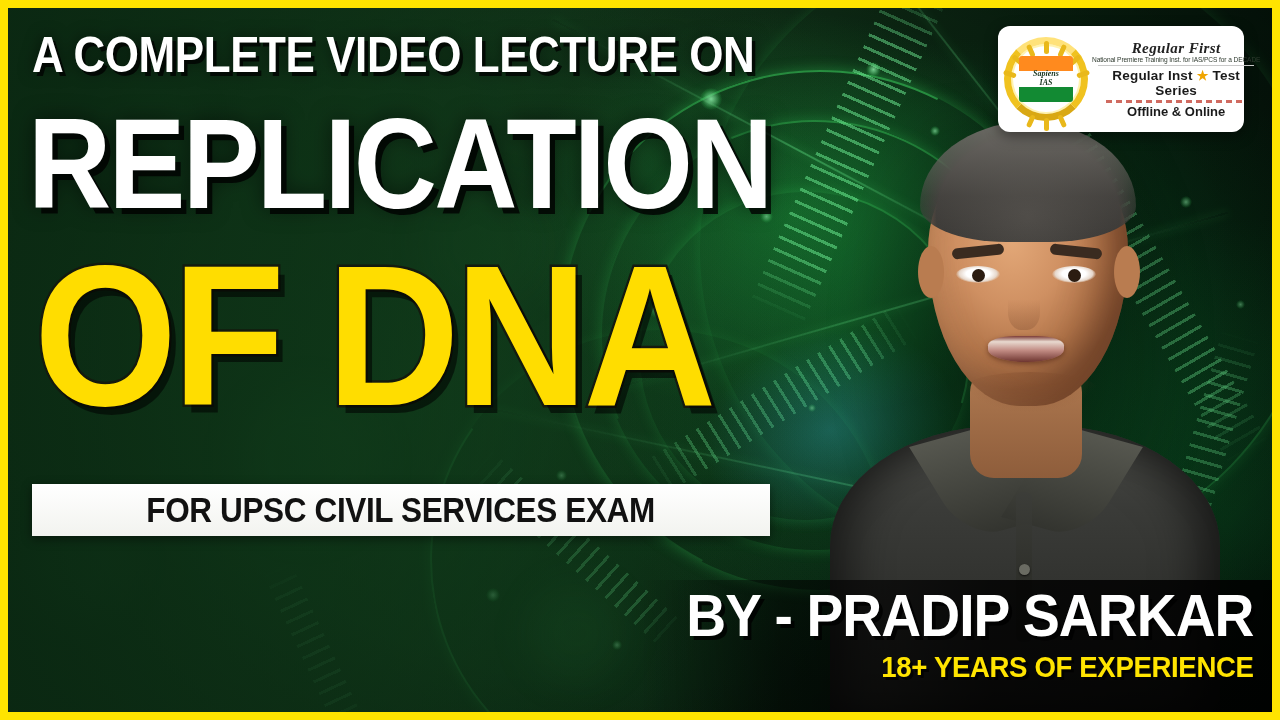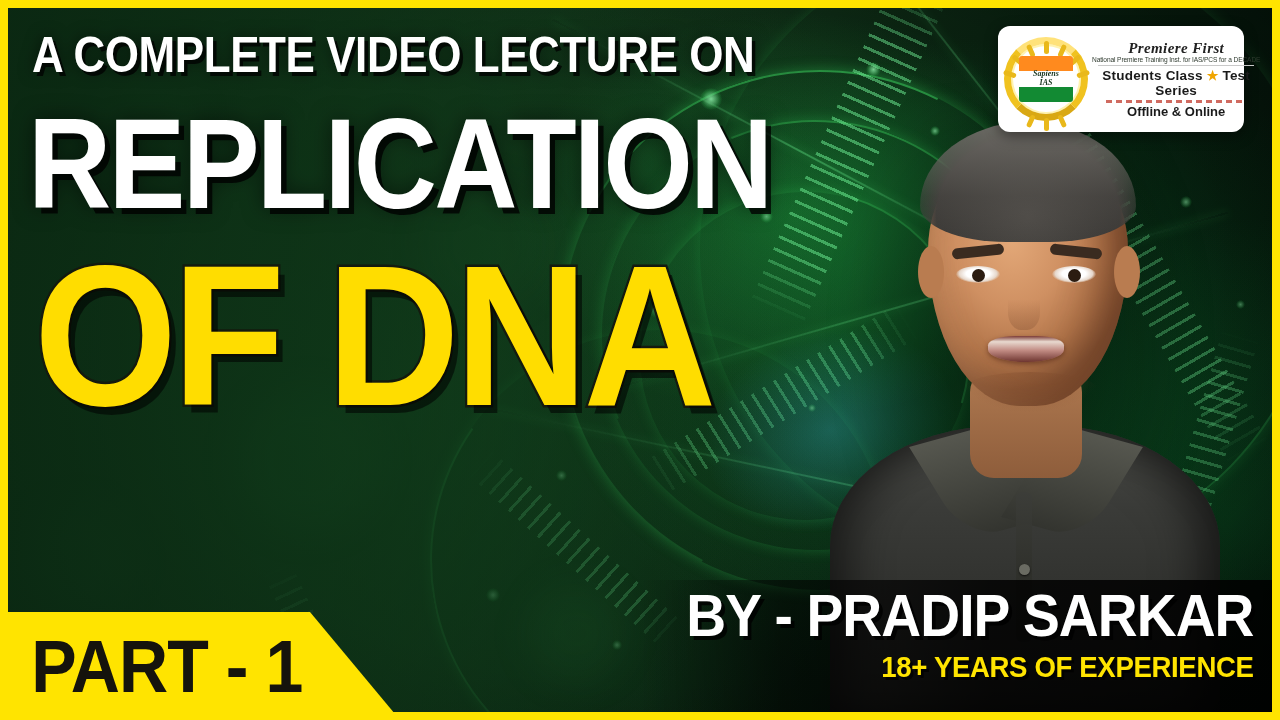--- a/index.html
+++ b/index.html
@@ -377,24 +377,24 @@
     <div class="p-pupil-r"></div>
     <div class="p-nose"></div>
     <div class="p-mouth"></div>
     <div class="p-chin-shadow"></div>
   </div>
 
   <div class="kicker">A COMPLETE VIDEO LECTURE ON</div>
   <div class="title1">REPLICATION</div>
   <div class="title2">OF DNA</div>
 
-
-  <div class="part-banner">
-    <span>PART - 1</span>
+  <div class="subtitle-bar">
+    <span>FOR UPSC CIVIL SERVICES EXAM</span>
   </div>
+
 
   <div class="credit-bg"></div>
   <div class="credit-name">BY - PRADIP SARKAR</div>
   <div class="credit-exp">18+ YEARS OF EXPERIENCE</div>
 
   <div class="logo-card">
     <div class="logo-emblem">
       <div class="wreath">
         <div class="wreath-tick" style="transform:rotate(0deg)"></div>
         <div class="wreath-tick" style="transform:rotate(24deg)"></div>
@@ -409,25 +409,25 @@
       </div>
       <div class="flag">
         <div class="flag-txt">
           <div>Sapiens</div>
           <div>IAS</div>
         </div>
       </div>
     </div>
 
     <div class="logo-text">
-      <div class="l-students">Premiere First</div>
+      <div class="l-students">Regular First</div>
       <div class="l-tag">National Premiere Training Inst. for IAS/PCS for a DECADE</div>
       <div class="l-rule"></div>
       <div class="l-classes">
-        <span>Students Class</span>
+        <span>Regular Inst</span>
         <span class="star">★</span>
         <span>Test Series</span>
       </div>
       <div class="l-dash"></div>
       <div class="l-mode">Offline &amp; Online</div>
     </div>
   </div>
 
   <div class="frame-t"></div>
   <div class="frame-b"></div>

